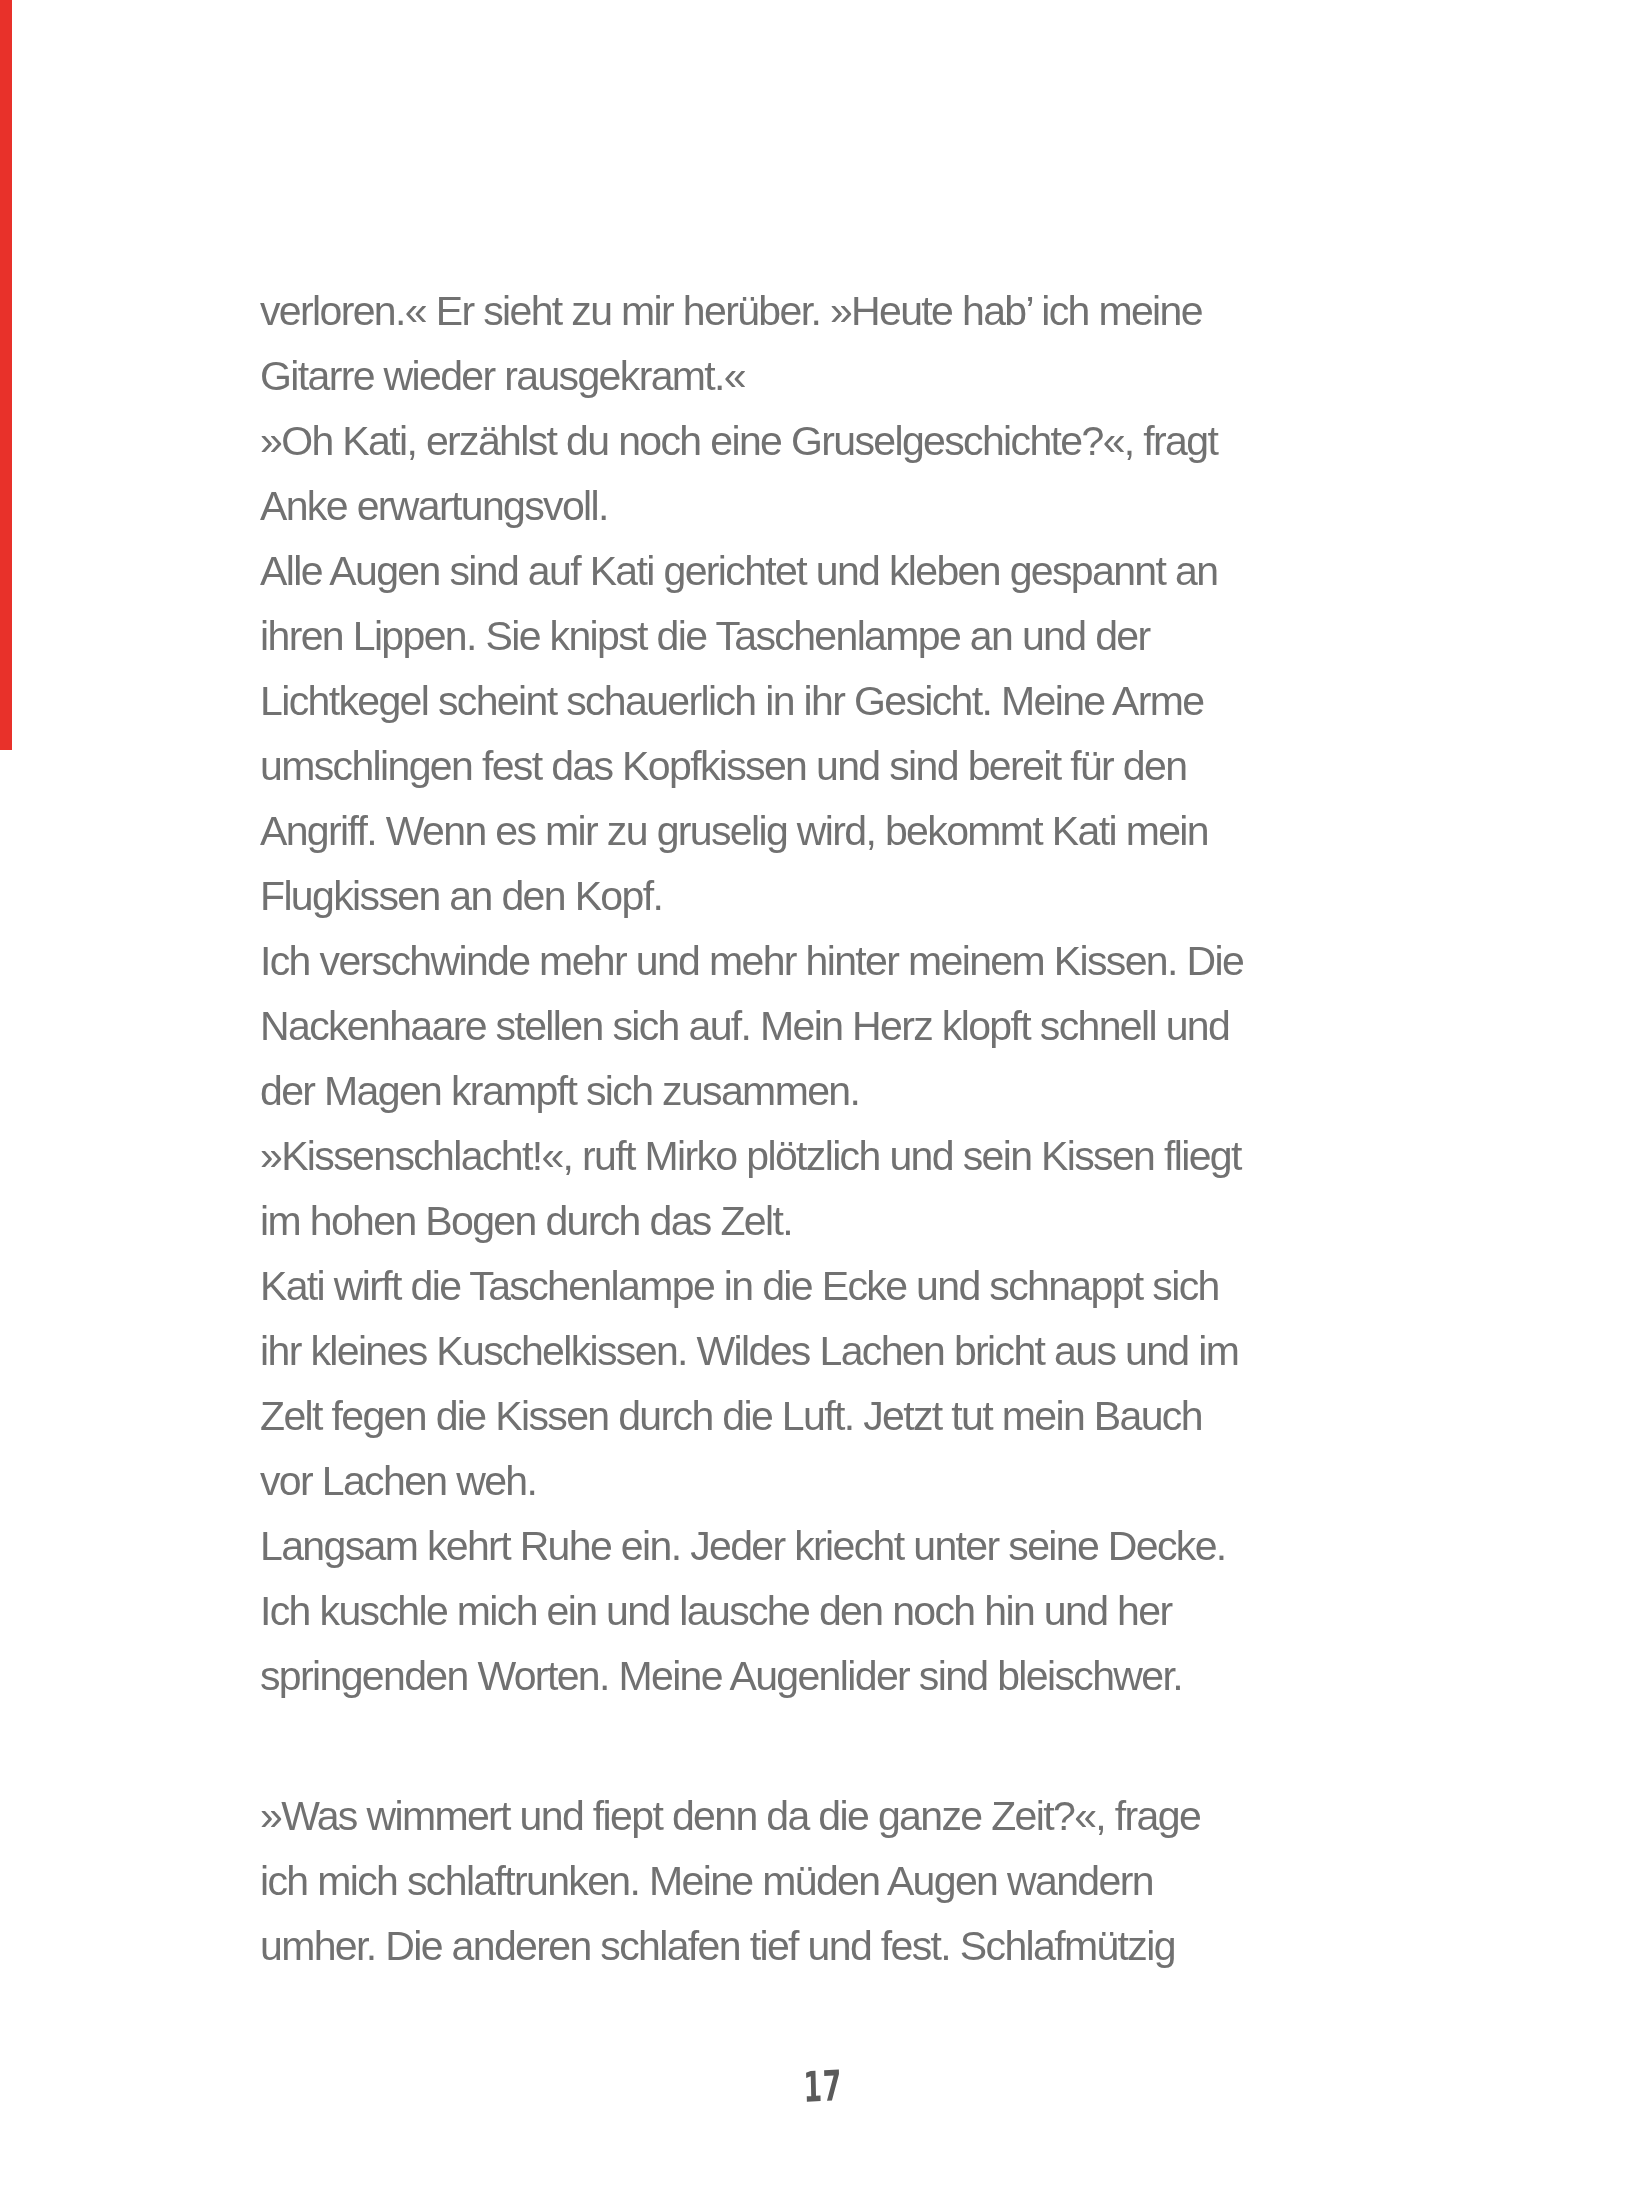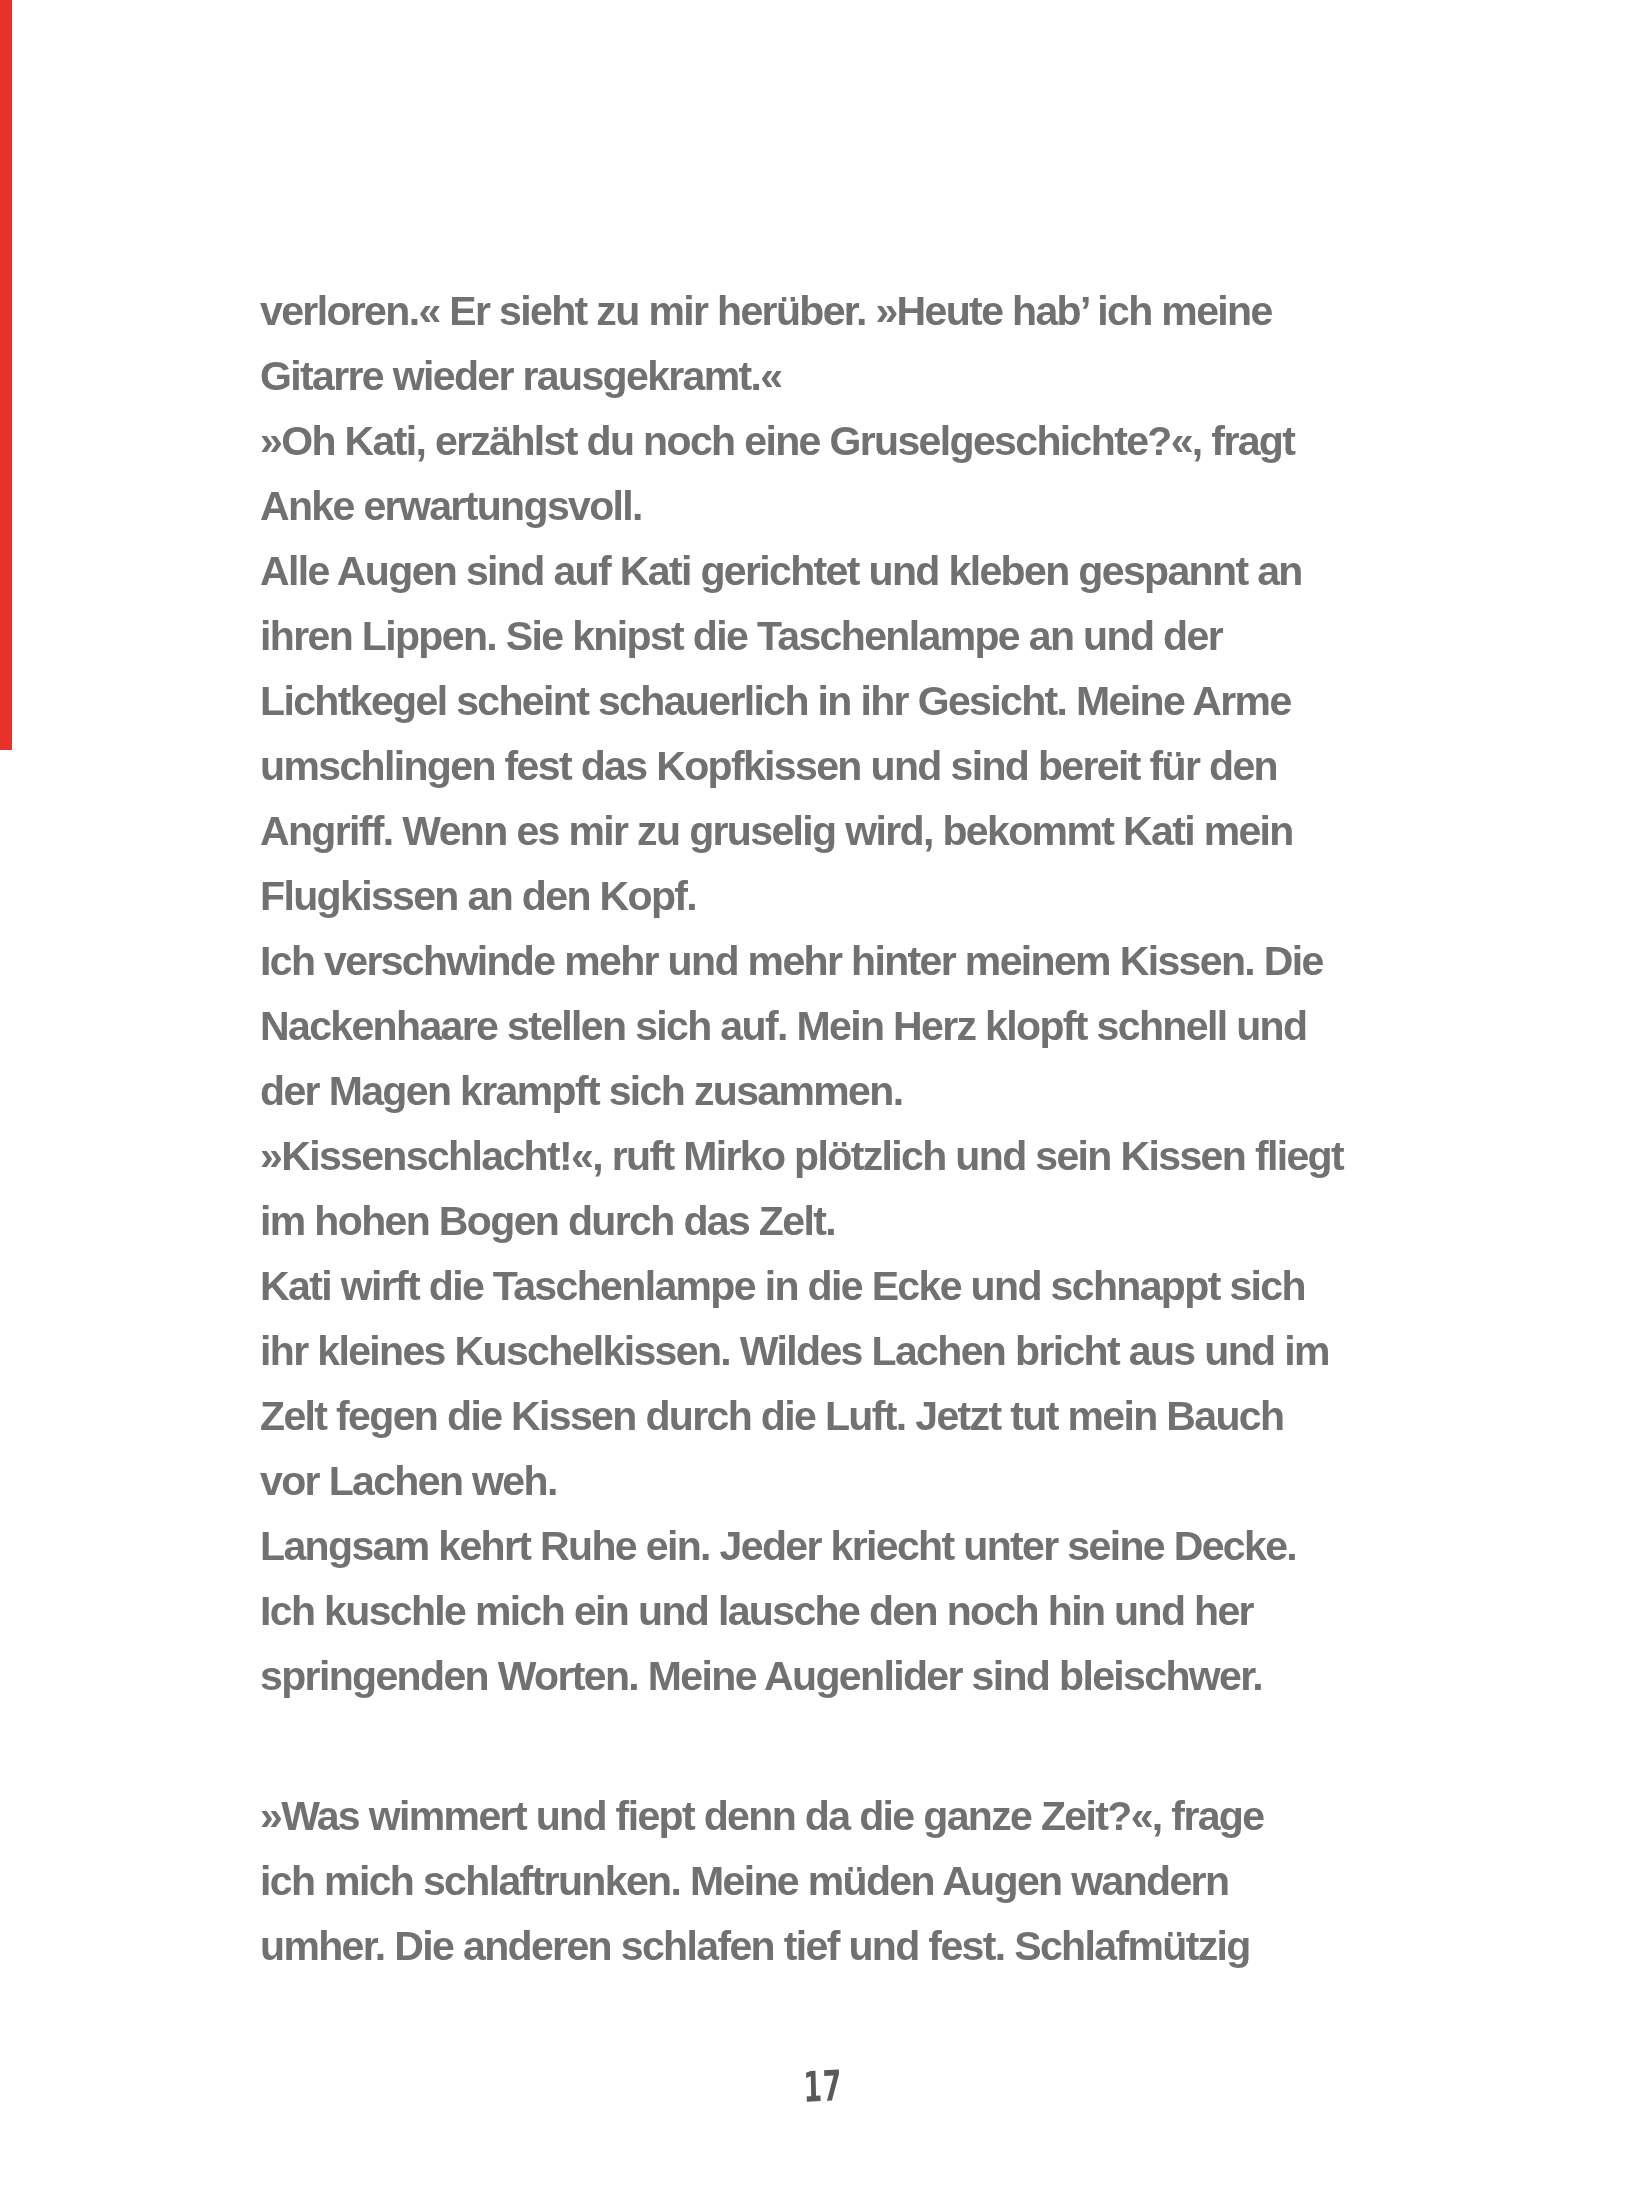--- a/index.html
+++ b/index.html
@@ -23,21 +23,21 @@
     height: 750px;
   }
   .text-block {
     position: absolute;
     left: 260px;
     top: 279px;
     width: 1147px;
     font-size: 41px;
     line-height: 65px;
     letter-spacing: -0.04em;
-    font-weight: 700;
+    font-weight: 400;
     white-space: pre;
   }
   .text-block .line {
     height: 65px;
   }
   .text-block .line.blank {
     height: 75px;
   }
   .page-number {
     position: absolute;

